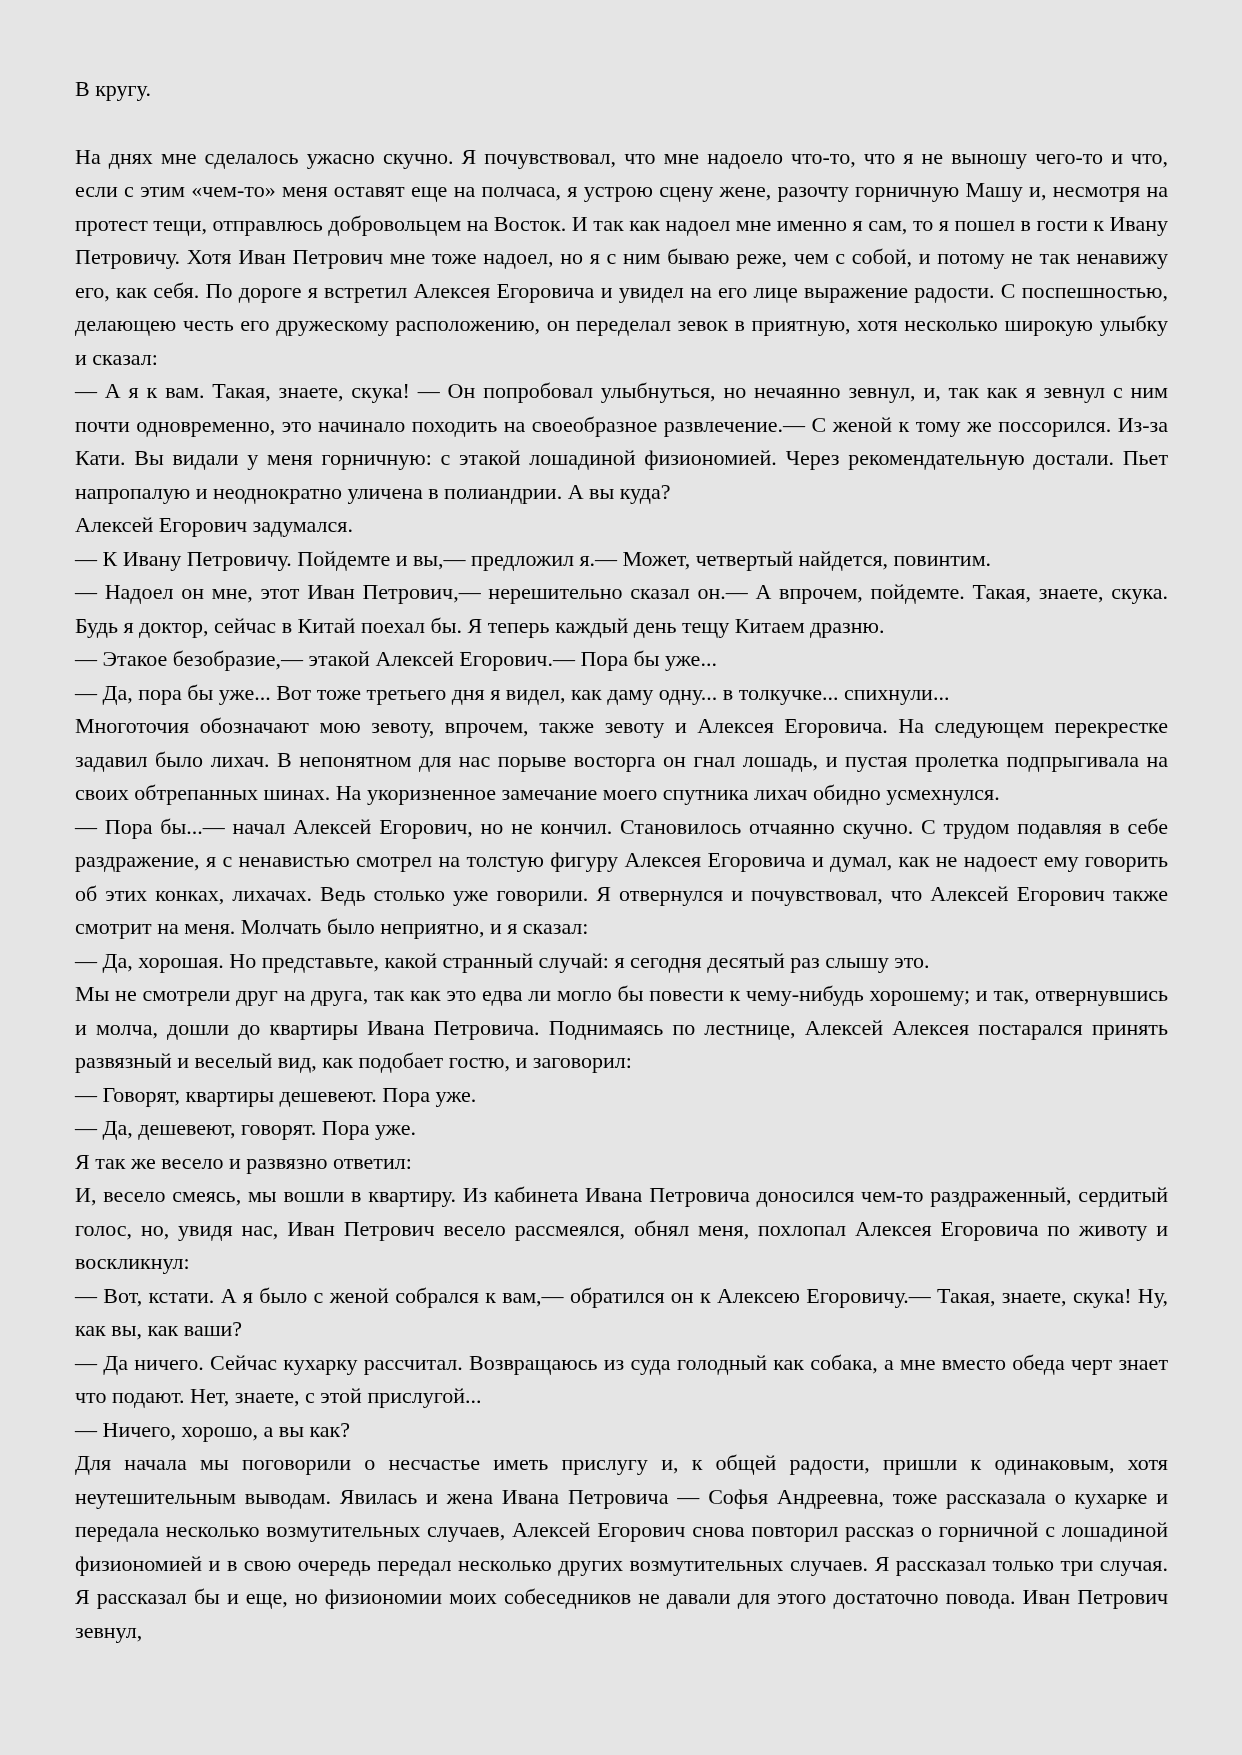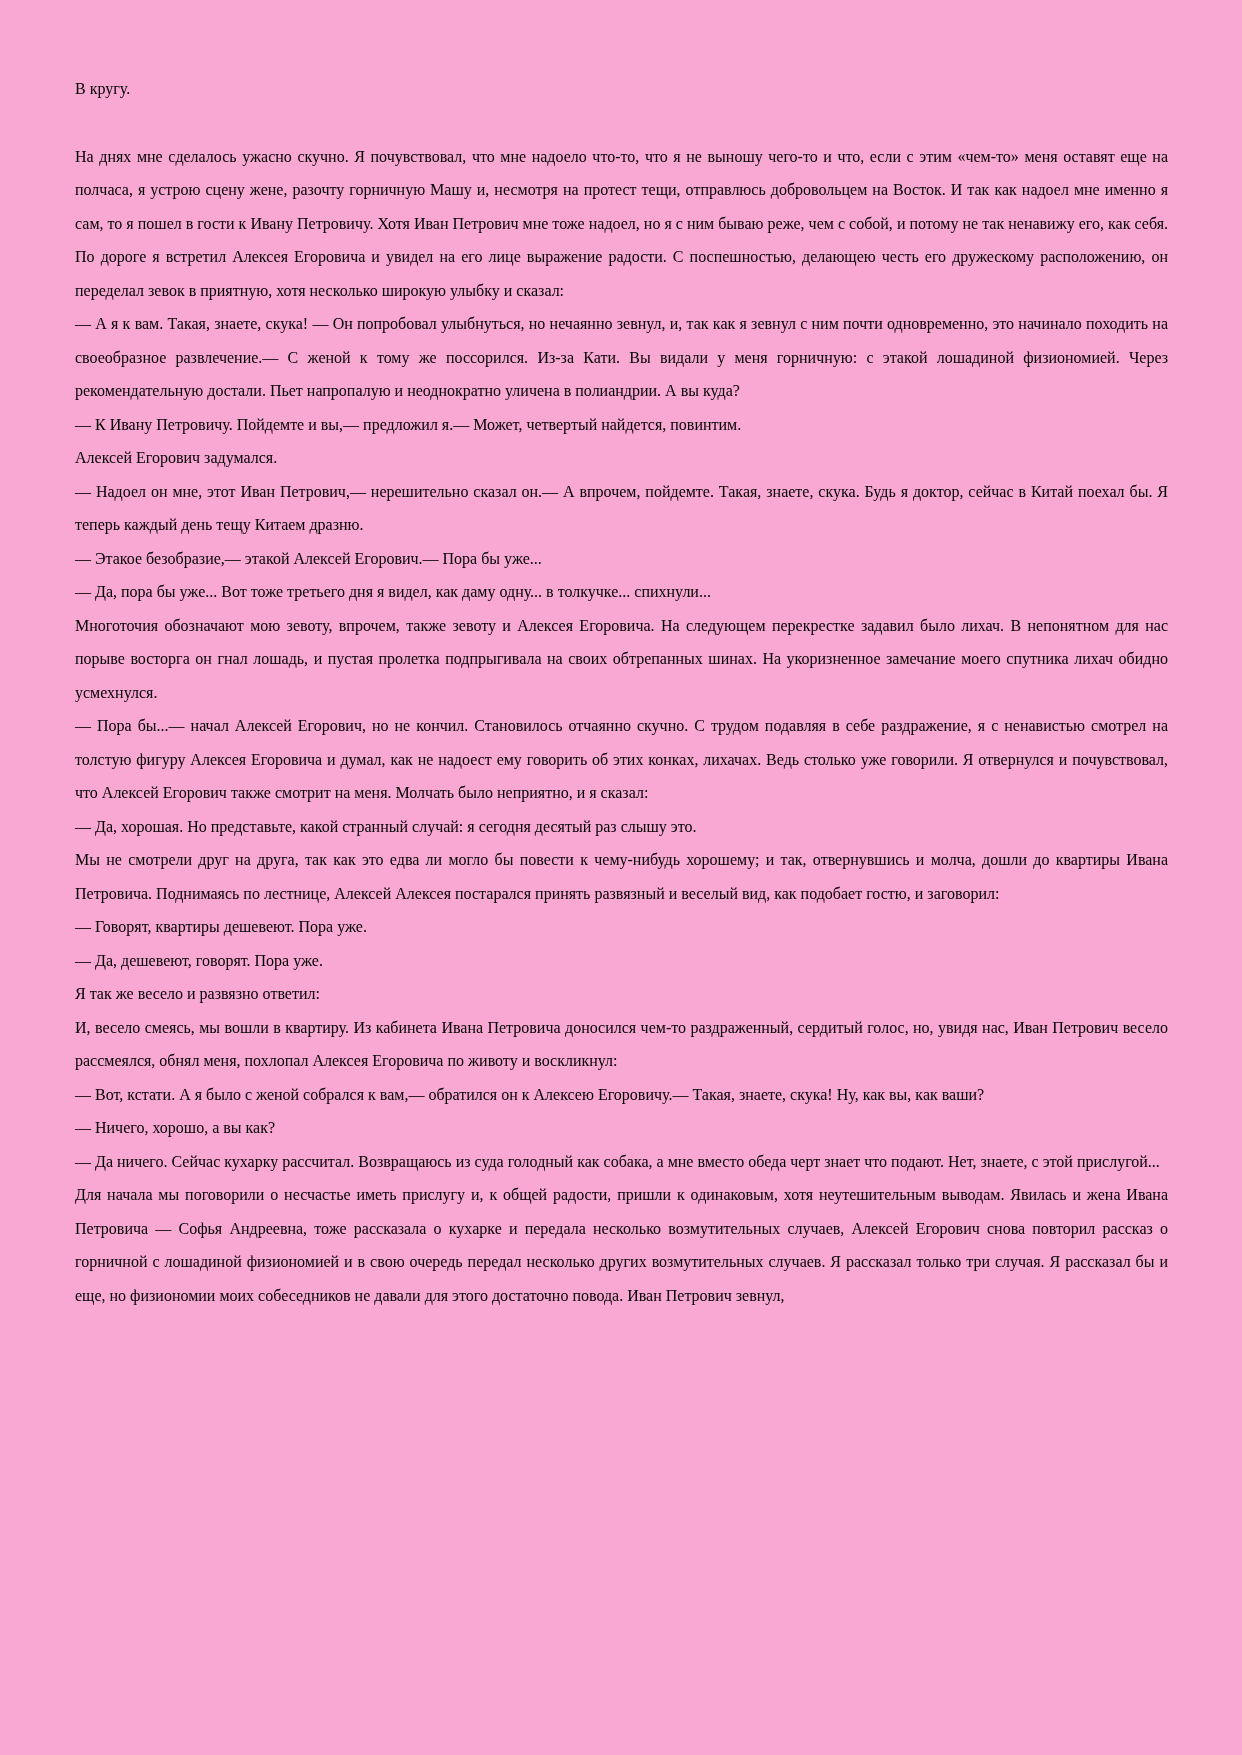--- a/index.html
+++ b/index.html
@@ -5,25 +5,25 @@
   html, body {
     margin: 0;
     padding: 0;
     background: #ffffff;
   }
   .page {
     position: relative;
     width: 1242px;
     height: 1755px;
     box-sizing: border-box;
-    background: #f9a8d4;
+    background: #e5e5e5;
     padding: 72px 74px 0 75px;
     overflow: hidden;
     font-family: "Liberation Serif", "DejaVu Serif", serif;
-    font-size: 16px;
+    font-size: 22px;
     line-height: 33.5px;
     color: #000000;
   }
   .title {
     margin: 0 0 34px 0;
     text-align: left;
   }
   .para {
     margin: 0;
     text-align: justify;
@@ -31,31 +31,31 @@
   }
 </style>
 </head>
 <body>
 
 <div class="page">
   <p class="title">В кругу.</p>
   <div>
       <p class="para">На днях мне сделалось ужасно скучно. Я почувствовал, что мне надоело что-то, что я не выношу чего-то и что, если с этим «чем-то» меня оставят еще на полчаса, я устрою сцену жене, разочту горничную Машу и, несмотря на протест тещи, отправлюсь добровольцем на Восток. И так как надоел мне именно я сам, то я пошел в гости к Ивану Петровичу. Хотя Иван Петрович мне тоже надоел, но я с ним бываю реже, чем с собой, и потому не так ненавижу его, как себя. По дороге я встретил Алексея Егоровича и увидел на его лице выражение радости. С поспешностью, делающею честь его дружескому расположению, он переделал зевок в приятную, хотя несколько широкую улыбку и сказал:</p>
       <p class="para">— А я к вам. Такая, знаете, скука! — Он попробовал улыбнуться, но нечаянно зевнул, и, так как я зевнул с ним почти одновременно, это начинало походить на своеобразное развлечение.— С женой к тому же поссорился. Из-за Кати. Вы видали у меня горничную: с этакой лошадиной физиономией. Через рекомендательную достали. Пьет напропалую и неоднократно уличена в полиандрии. А вы куда?</p>
+      <p class="para">Алексей Егорович задумался.</p>
       <p class="para">— К Ивану Петровичу. Пойдемте и вы,— предложил я.— Может, четвертый найдется, повинтим.</p>
-      <p class="para">Алексей Егорович задумался.</p>
       <p class="para">— Надоел он мне, этот Иван Петрович,— нерешительно сказал он.— А впрочем, пойдемте. Такая, знаете, скука. Будь я доктор, сейчас в Китай поехал бы. Я теперь каждый день тещу Китаем дразню.</p>
       <p class="para">— Этакое безобразие,— этакой Алексей Егорович.— Пора бы уже...</p>
       <p class="para">— Да, пора бы уже... Вот тоже третьего дня я видел, как даму одну... в толкучке... спихнули...</p>
       <p class="para">Многоточия обозначают мою зевоту, впрочем, также зевоту и Алексея Егоровича. На следующем перекрестке задавил было лихач. В непонятном для нас порыве восторга он гнал лошадь, и пустая пролетка подпрыгивала на своих обтрепанных шинах. На укоризненное замечание моего спутника лихач обидно усмехнулся.</p>
       <p class="para">— Пора бы...— начал Алексей Егорович, но не кончил. Становилось отчаянно скучно. С трудом подавляя в себе раздражение, я с ненавистью смотрел на толстую фигуру Алексея Егоровича и думал, как не надоест ему говорить об этих конках, лихачах. Ведь столько уже говорили. Я отвернулся и почувствовал, что Алексей Егорович также смотрит на меня. Молчать было неприятно, и я сказал:</p>
       <p class="para">— Да, хорошая. Но представьте, какой странный случай: я сегодня десятый раз слышу это.</p>
       <p class="para">Мы не смотрели друг на друга, так как это едва ли могло бы повести к чему-нибудь хорошему; и так, отвернувшись и молча, дошли до квартиры Ивана Петровича. Поднимаясь по лестнице, Алексей Алексея постарался принять развязный и веселый вид, как подобает гостю, и заговорил:</p>
       <p class="para">— Говорят, квартиры дешевеют. Пора уже.</p>
       <p class="para">— Да, дешевеют, говорят. Пора уже.</p>
       <p class="para">Я так же весело и развязно ответил:</p>
       <p class="para">И, весело смеясь, мы вошли в квартиру. Из кабинета Ивана Петровича доносился чем-то раздраженный, сердитый голос, но, увидя нас, Иван Петрович весело рассмеялся, обнял меня, похлопал Алексея Егоровича по животу и воскликнул:</p>
       <p class="para">— Вот, кстати. А я было с женой собрался к вам,— обратился он к Алексею Егоровичу.— Такая, знаете, скука! Ну, как вы, как ваши?</p>
+      <p class="para">— Да ничего. Сейчас кухарку рассчитал. Возвращаюсь из суда голодный как собака, а мне вместо обеда черт знает что подают. Нет, знаете, с этой прислугой...</p>
       <p class="para">— Ничего, хорошо, а вы как?</p>
-      <p class="para">— Да ничего. Сейчас кухарку рассчитал. Возвращаюсь из суда голодный как собака, а мне вместо обеда черт знает что подают. Нет, знаете, с этой прислугой...</p>
       <p class="para">Для начала мы поговорили о несчастье иметь прислугу и, к общей радости, пришли к одинаковым, хотя неутешительным выводам. Явилась и жена Ивана Петровича — Софья Андреевна, тоже рассказала о кухарке и передала несколько возмутительных случаев, Алексей Егорович снова повторил рассказ о горничной с лошадиной физиономией и в свою очередь передал несколько других возмутительных случаев. Я рассказал только три случая. Я рассказал бы и еще, но физиономии моих собеседников не давали для этого достаточно повода. Иван Петрович зевнул,</p>
     </div>
 </div>
 
 </body></html>

